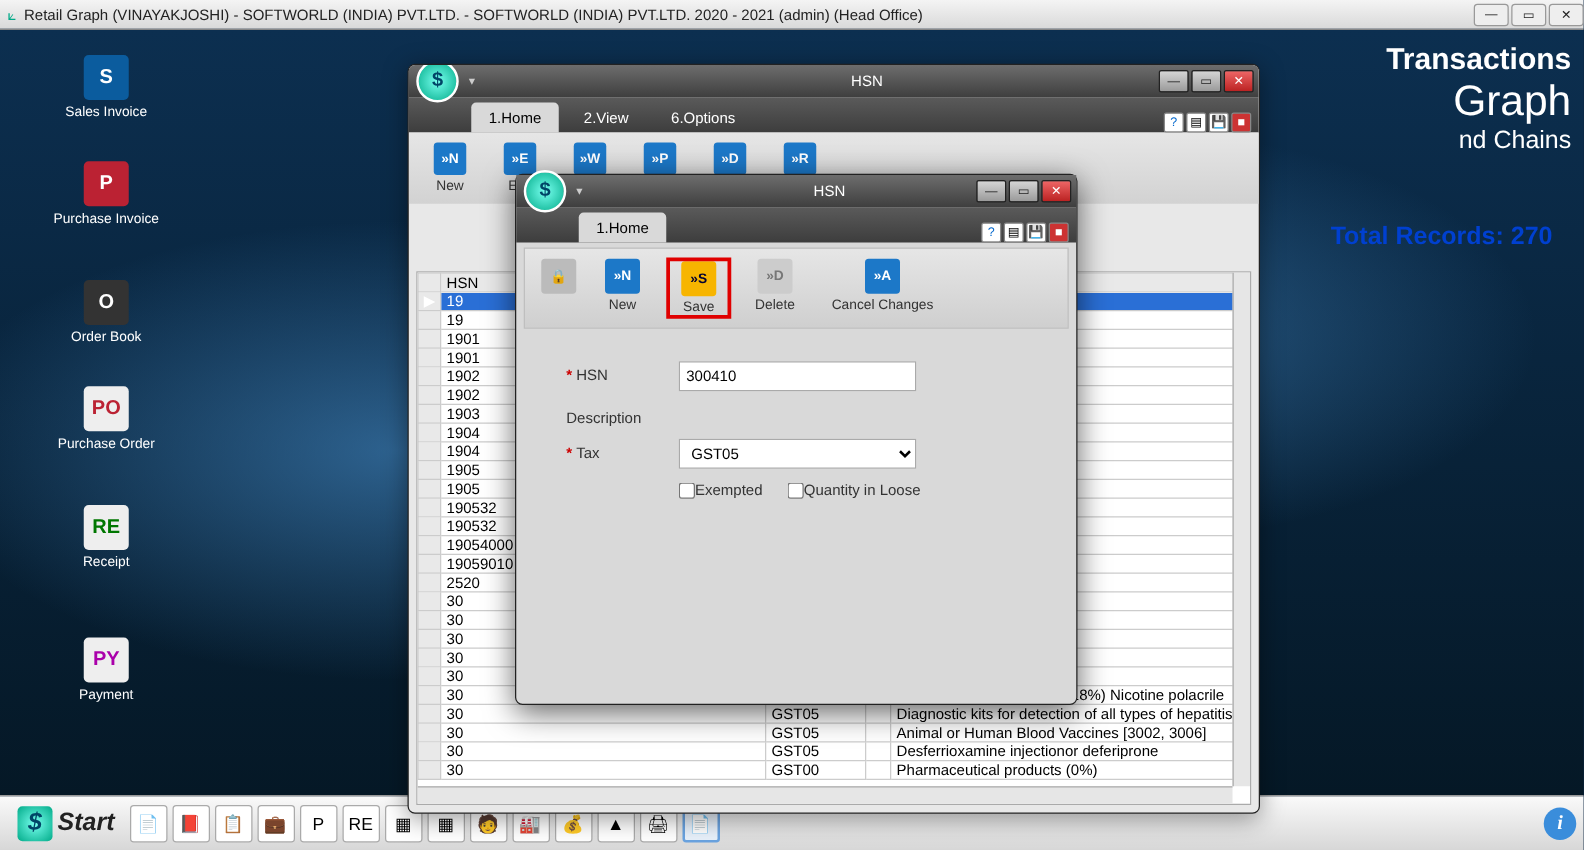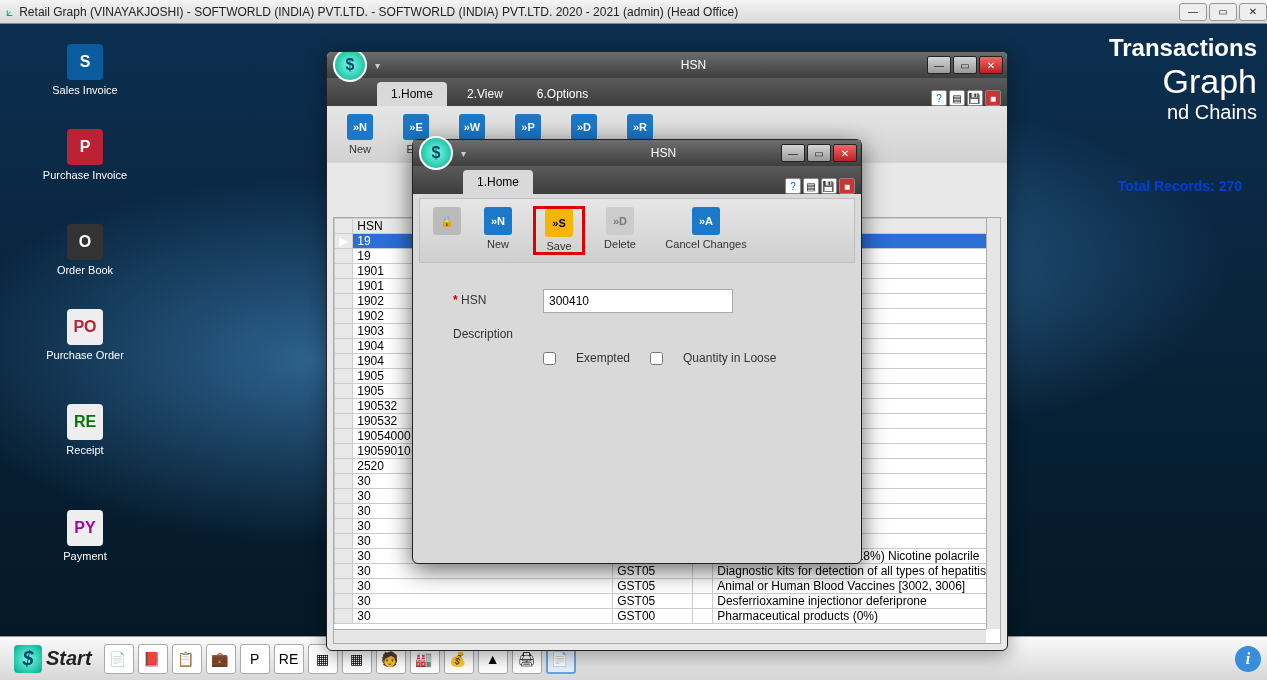--- a/index.html
+++ b/index.html
@@ -10,21 +10,21 @@
 .os-title .spacer { flex:1; }
 .os-btn { width:28px; height:18px; border:1px solid #999; margin-left:2px; border-radius:3px; display:flex; align-items:center; justify-content:center; font-size:10px; background:#eee; }
 
 
 .desktop { position:absolute; top:24px; left:0; right:0; bottom:44px; background:radial-gradient(ellipse 50% 50% at 25% 55%, rgba(70,140,200,0.6),transparent 60%), radial-gradient(ellipse 45% 45% at 70% 40%, rgba(70,140,200,0.5),transparent 60%), linear-gradient(#0c2f50,#051826); }
 .desktop-icon { position:absolute; width:90px; text-align:center; color:#fff; font-size:11px; }
 .desktop-icon .ibox { width:36px; height:36px; margin:0 auto 4px; background:#fff; border-radius:4px; display:flex; align-items:center; justify-content:center; font-size:16px; font-weight:bold; }
 .brand-label { position:absolute; right:10px; top:10px; color:#fff; font-size:34px; font-family:Georgia,serif; text-align:right; }
 .brand-label .line1 { font-size:24px; font-weight:bold; }
 .brand-label .line3 { font-size:20px; }
-.total-records { position:absolute; right:25px; top:154px; color:#0040d0; font-weight:bold; font-size:14px; z-index:3; }
+.total-records { position:absolute; right:25px; top:154px; color:#0040d0; font-weight:bold; font-size:20px; z-index:3; }
 
 
 .win1 { position:absolute; left:326px; top:27px; width:682px; height:600px; background:#e8e8e8; border:1px solid #222; border-radius:6px; overflow:hidden; z-index:2; box-shadow:0 4px 20px rgba(0,0,0,.4); }
 .win-titlebar { height:26px; background:linear-gradient(#6d6d6d,#3e3e3e); color:#fff; display:flex; align-items:center; font-size:12px; position:relative; }
 .win-titlebar .wtitle { flex:1; text-align:center; }
 .win-titlebar .wbtns { position:absolute; right:4px; display:flex; gap:2px; }
 .win-titlebar .wbtn { width:24px; height:18px; border:1px solid #222; border-radius:2px; background:linear-gradient(#d5d5d5,#9a9a9a); display:flex; align-items:center; justify-content:center; font-size:10px; color:#222; }
 .win-titlebar .wbtn.close { background:linear-gradient(#e66,#b22); color:#fff; }
 .win-logo { width:34px; height:34px; border-radius:50%; background:radial-gradient(#7fe,#0a8); margin:-6px 6px -6px 6px; display:flex; align-items:center; justify-content:center; color:#046; font-weight:bold; font-size:16px; border:2px solid #fff; }
 .ribbon-tabs { height:28px; background:linear-gradient(#5a5a5a,#3d3d3d); display:flex; align-items:flex-end; padding-left:50px; gap:6px; font-size:12px; }
@@ -58,21 +58,21 @@
 .tbtn.delete .icon { background:#ccc; color:#777; }
 .tbtn.cancel .icon { background:#1c78c8; }
 .form-area { padding:26px 40px; font-size:12px; color:#333; }
 .form-row { display:flex; align-items:flex-start; margin-bottom:10px; }
 .form-row label { width:90px; padding-top:4px; }
 .req::before { content:"* "; color:#c00; font-weight:bold; }
 .form-row input[type=text], .form-row textarea, .form-row select { border:1px solid #aaa; padding:3px 5px; font-size:12px; font-family:inherit; background:#fff; }
 .form-row input[type=text], .form-row select { width:190px; height:24px; }
 .form-row textarea { width:190px; height:48px; resize:none; }
 .chk-row { display:flex; gap:20px; margin-left:90px; font-size:12px; align-items:center; }
-.chk-row label { display:flex; align-items:center; gap:20px; }
+.chk-row label { display:flex; align-items:center; gap:0; }
 
 
 .taskbar { position:absolute; left:0; right:0; bottom:0; height:44px; background:linear-gradient(#fafafa,#d7d7d7); border-top:1px solid #999; display:flex; align-items:center; padding:0 6px; gap:4px; }
 .start-btn { display:flex; align-items:center; gap:4px; font-size:20px; font-weight:bold; font-style:italic; color:#222; padding:2px 8px; }
 .start-btn .slogo { width:28px; height:28px; border-radius:4px; background:radial-gradient(#7fe,#0a8); display:flex; align-items:center; justify-content:center; color:#046; font-weight:bold; }
 .task-ico { width:30px; height:30px; border:1px solid #aaa; border-radius:3px; background:#fff; display:flex; align-items:center; justify-content:center; font-size:14px; }
 .task-ico.active { border:2px solid #6aa3e0; background:#e8f1fb; }
 .taskbar .spacer { flex:1; }
 .info-icon { width:26px; height:26px; border-radius:50%; background:#3a8ddb; color:#fff; display:flex; align-items:center; justify-content:center; font-style:italic; font-weight:bold; font-family:Georgia,serif; }
 </style>
@@ -382,20 +382,24 @@
       <div class="tbtn delete"><div class="icon">»D</div><span>Delete</span></div>
       <div class="tbtn cancel" style="width:100px;"><div class="icon">»A</div><span>Cancel Changes</span></div>
     </div>
     <div class="form-area">
       <div class="form-row">
         <label class="req">HSN</label>
         <input type="text" value="300410" style="">
       </div>
       <div class="form-row">
         <label>Description</label>
+      </div>
+      <div class="form-row">
+        <label class="req">Tax</label>
+        <select><option>GST05</option></select>
       </div>
       <div class="chk-row">
         <label>
             <input type="checkbox" style="">
             <span>Exempted</span>
           </label>
         <label>
             <input type="checkbox" style="">
             <span>Quantity in Loose</span>
           </label>

